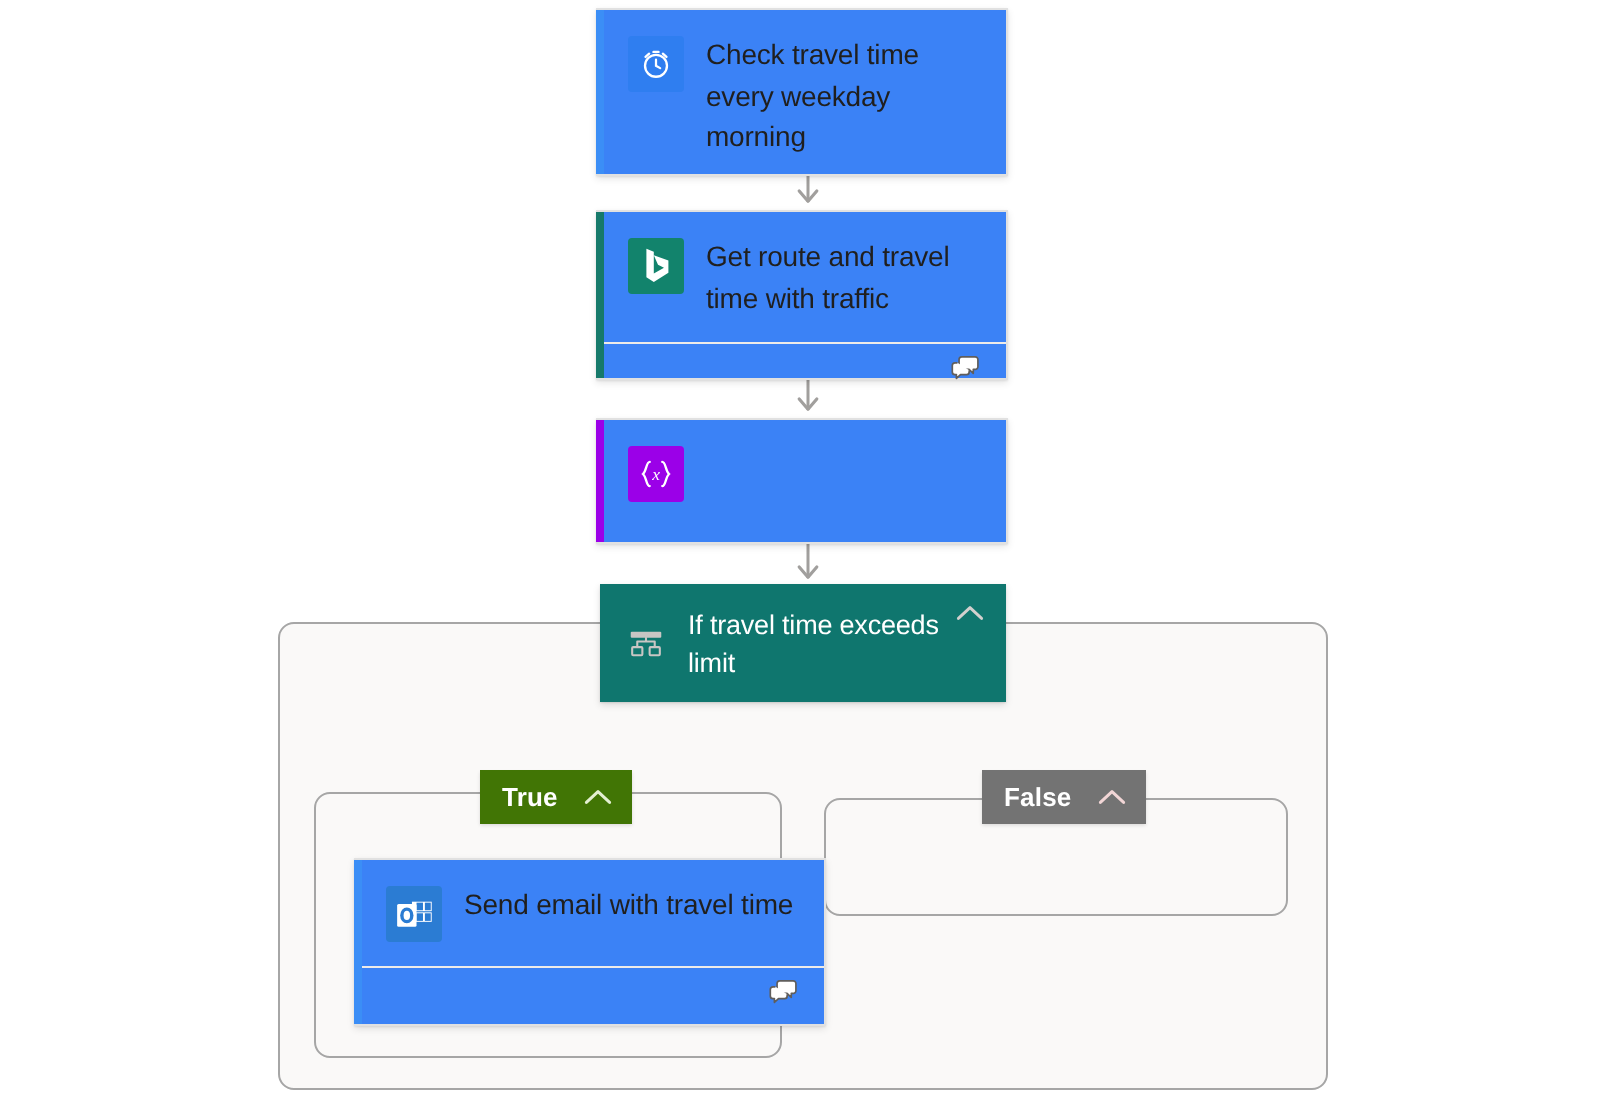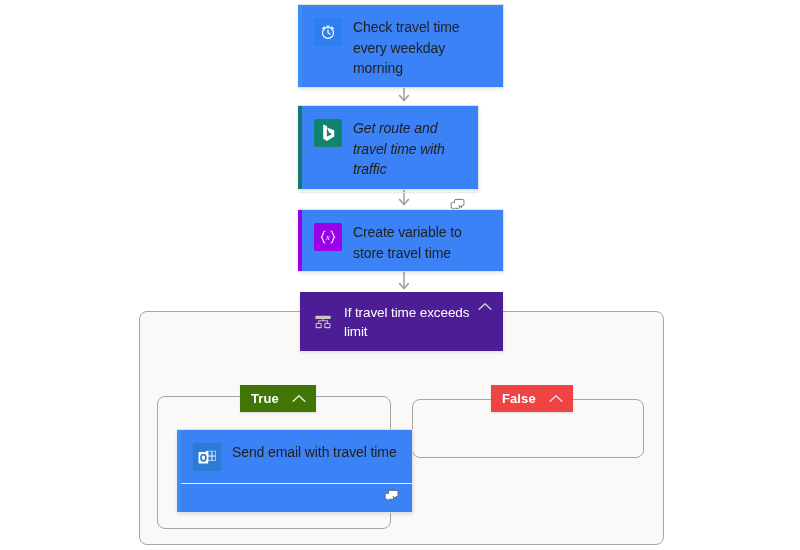--- a/index.html
+++ b/index.html
@@ -83,32 +83,32 @@
     border-top: 1px solid #edebe9;
     display: flex;
     align-items: center;
     justify-content: flex-end;
     padding-right: 12px;
     flex: 0 0 28px;
   }
 
   
   #card-trigger { left: 298px; top: 4px;   width: 206px; height: 84px; }
-  #card-bing    { left: 298px; top: 105px; width: 181px; height: 85px; font-style: italic; }
+  #card-bing    { left: 298px; top: 105px; width: 206px; height: 85px; }
   #card-var     { left: 298px; top: 209px; width: 206px; height: 63px; }
   #card-email   { left: 177px; top: 429px; width: 236px; height: 84px; }
 
   
   #card-condition {
     position: absolute;
     left: 300px;
     top: 292px;
     width: 203px;
     height: 59px;
-    background: #4c1d95;
+    background: #0f766e;
     display: flex;
     align-items: center;
     padding: 0 10px 0 12px;
     box-sizing: border-box;
     box-shadow: 0 1.6px 3.6px rgba(0,0,0,0.13), 0 0.3px 0.9px rgba(0,0,0,0.10);
     z-index: 4;
   }
   #card-condition .cond-icon {
     width: 22px;
     height: 22px;
@@ -169,21 +169,21 @@
   }
   .branch-badge .bb-chev {
     width: 16px;
     height: 16px;
     margin-left: 12px;
     display: flex;
     align-items: center;
     justify-content: center;
   }
   #badge-true  { left: 240px; top: 385px; background: #417505; align-items: center; }
-  #badge-false { left: 491px; top: 385px; background: #ef4444; }
+  #badge-false { left: 491px; top: 385px; background: #737373; }
 
   .chev svg { display: block; }
 </style>
 </head>
 <body>
 
 <div id="canvas">
 
   <svg id="connectors" viewBox="0 0 800 550" width="800" height="550">
     <defs>
@@ -265,21 +265,20 @@
   <div class="card" id="card-var">
     <span class="card-accent" style="background:#9b00e8"></span>
     <div class="card-head">
       <span class="card-icon" style="background:#9b00e8">
         <svg width="22" height="18" viewBox="0 0 24 18" aria-hidden="true">
           <path d="M8.6 2.4 C6.6 2.4 7.0 7.1 4.9 9.0 C7.0 10.9 6.6 15.6 8.6 15.6" fill="none" stroke="#ffffff" stroke-width="1.25" stroke-linecap="round"></path>
           <path d="M15.4 2.4 C17.4 2.4 17.0 7.1 19.1 9.0 C17.0 10.9 17.4 15.6 15.4 15.6" fill="none" stroke="#ffffff" stroke-width="1.25" stroke-linecap="round"></path>
           <text x="12" y="12.4" font-family="'Liberation Serif', serif" font-size="9.5" font-style="italic" fill="#ffffff" text-anchor="middle">x</text>
         </svg>
       </span>
-      <span class="card-title">Create variable to store travel time</span>
     </div>
   </div>
 
   <div id="card-condition">
     <span class="cond-icon">
       <svg width="20" height="20" viewBox="0 0 22 22" aria-hidden="true">
         <rect x="2.6" y="4.2" width="16.8" height="3.4" rx="0.6" fill="#c8c6c4"></rect>
         <path d="M11 7.6 L11 9.6 M6.2 9.6 L15.8 9.6 M6.2 9.6 L6.2 12.6 M15.8 9.6 L15.8 12.6" stroke="#c8c6c4" stroke-width="1.15" fill="none" stroke-linecap="round"></path>
         <rect x="3.4" y="12.7" width="5.6" height="4.5" rx="0.5" fill="none" stroke="#c8c6c4" stroke-width="1.15"></rect>
         <rect x="13.0" y="12.7" width="5.6" height="4.5" rx="0.5" fill="none" stroke="#c8c6c4" stroke-width="1.15"></rect>

